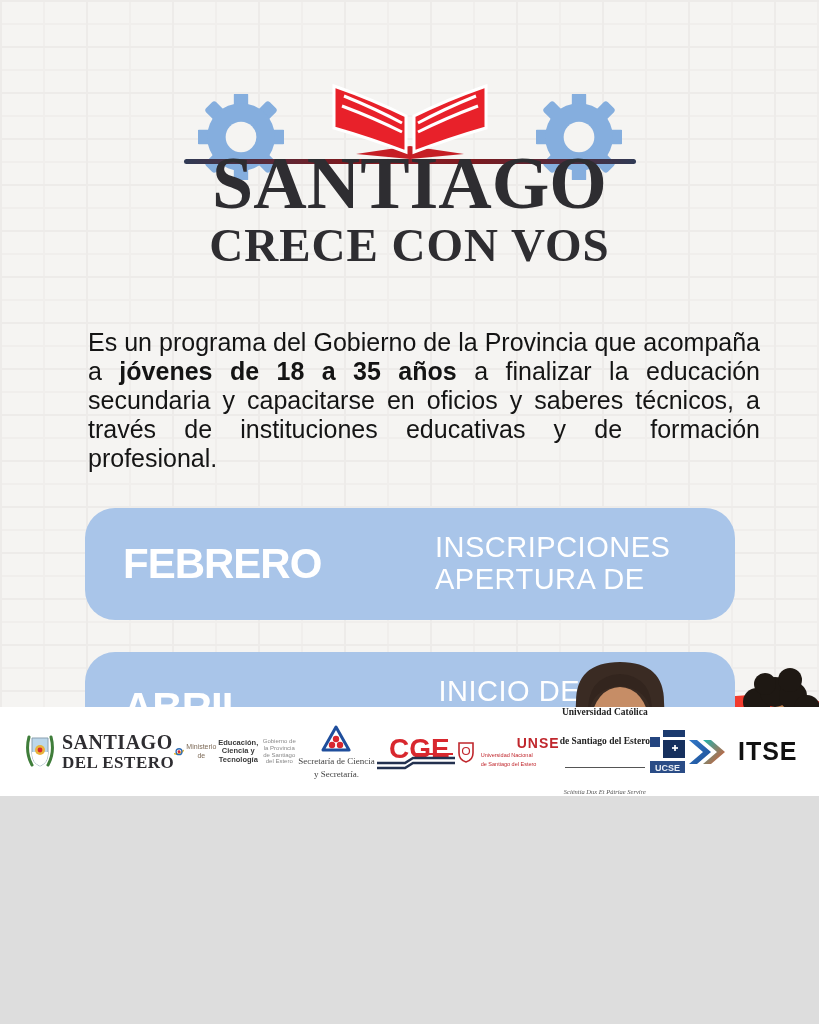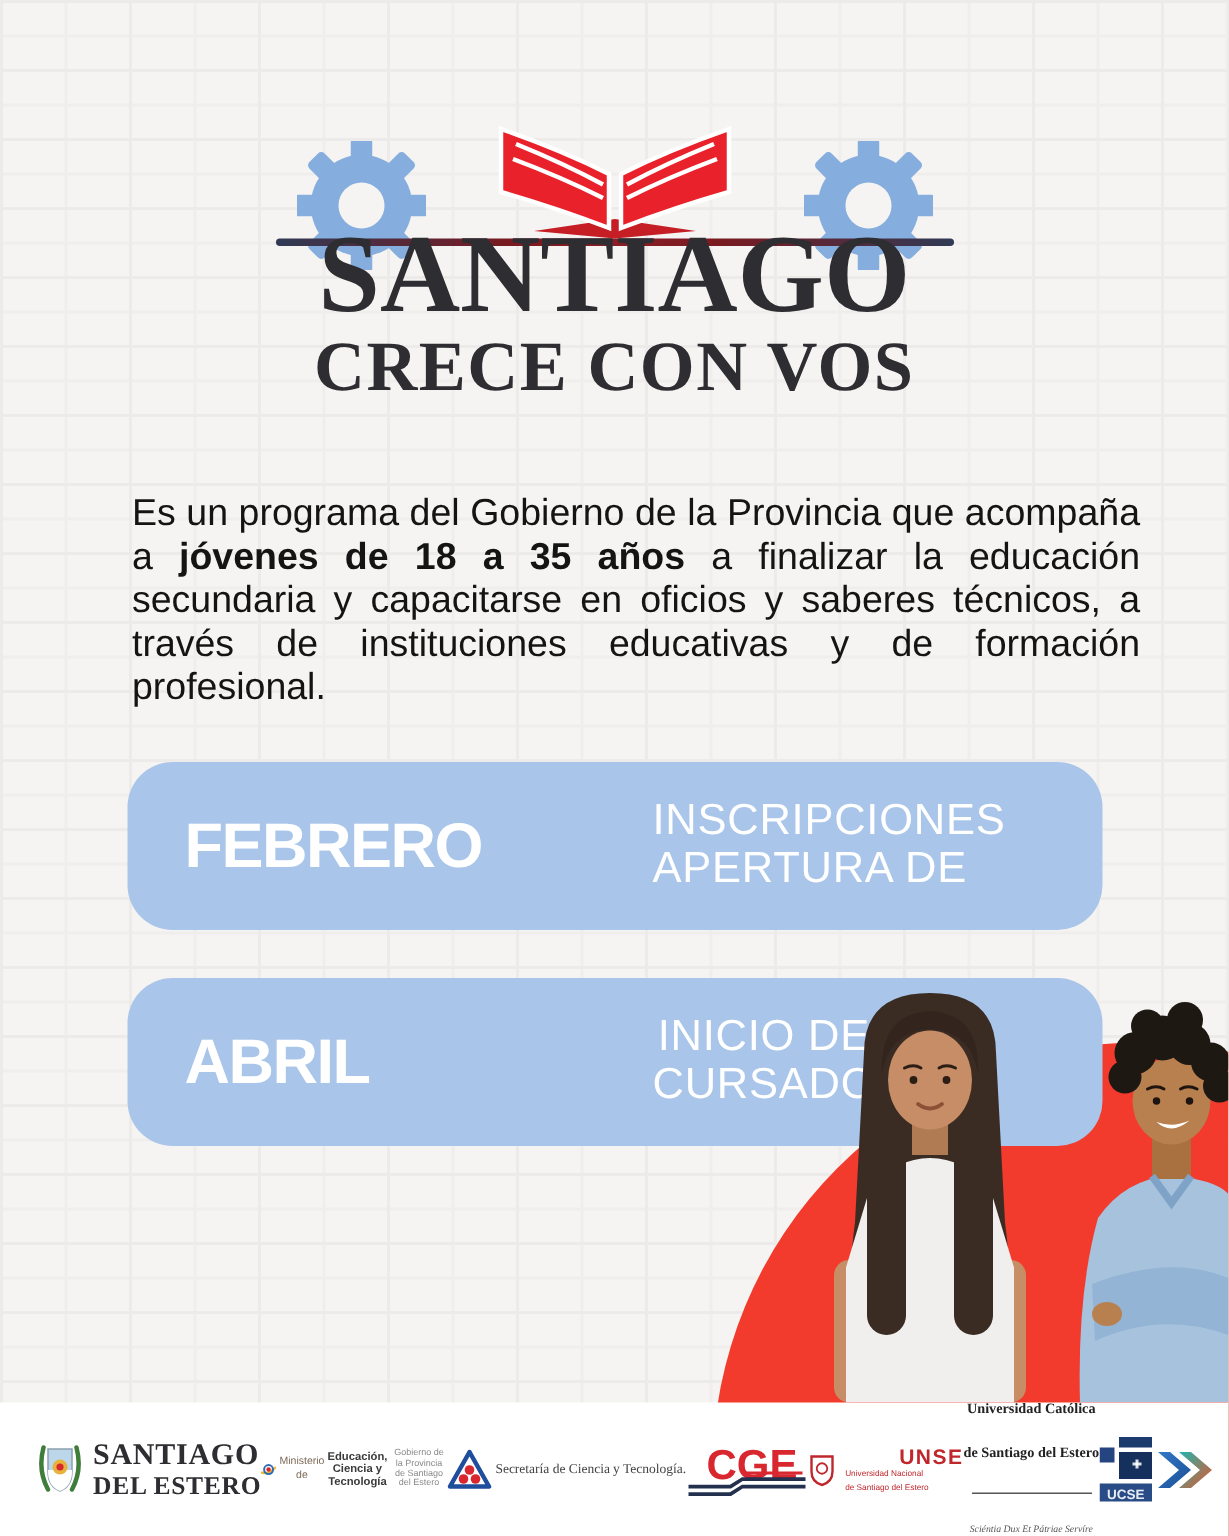--- a/index.html
+++ b/index.html
@@ -1,17 +1,17 @@
 <!DOCTYPE html>
 <html><head>
 <meta charset="utf-8">
 <style>
   html,body{margin:0;padding:0;background:#ddd;}
   .poster{
-    position:relative;width:819px;height:1024px;margin:0 auto;overflow:hidden;
+    position:relative;width:819px;height:796px;margin:0 auto;overflow:hidden;
     font-family:"Liberation Sans",sans-serif;
     background-color:#f5f4f2;
     background-image:
       linear-gradient(#edebe9 2px, transparent 2px),
       linear-gradient(90deg,#edebe9 2px, transparent 2px),
       linear-gradient(#f0eeec 2px, transparent 2px),
       linear-gradient(90deg,#f0eeec 2px, transparent 2px);
     background-size:86px 46px,86px 46px,86px 46px,86px 46px;
     background-position:0 0,0 0,43px 23px,43px 23px;
   }
@@ -54,21 +54,21 @@
   .footer{position:absolute;left:0;bottom:0;width:100%;height:89px;background:#ffffff;z-index:5;
     display:flex;align-items:center;justify-content:space-between;padding:0 24px;box-sizing:border-box;}
   .flogo{display:flex;align-items:center;gap:6px;flex:0 0 auto;}
   .sde-text{font-family:"Liberation Serif",serif;font-weight:700;color:#2e2d31;line-height:1;}
   .sde-text .l1{font-size:20px;letter-spacing:.5px;}
   .sde-text .l2{font-size:17px;letter-spacing:.5px;margin-top:2px;}
   .ministerio{gap:2px;text-align:center;width:124px;line-height:1.15;}
   .ministerio .m1{font-size:7px;color:#7d6a57;}
   .ministerio .m2{font-size:7.5px;font-weight:700;color:#3a3a3a;}
   .ministerio .m3{font-size:6px;color:#8a8a8a;}
-  .secretaria{flex-direction:row;gap:2px;text-align:center;line-height:1.2;}
+  .secretaria{flex-direction:column;gap:2px;text-align:center;line-height:1.2;}
   .secretaria .s1,.secretaria .s2{font-family:"Liberation Serif",serif;font-size:9px;color:#444;}
   .unse-text{line-height:1;color:#c0272d;}
   .unse-text .u1{font-size:14px;font-weight:800;letter-spacing:1px;margin-left:36px;}
   .unse-text .u2{font-size:5.5px;margin-top:2px;line-height:1.25;}
   .ucse{flex-direction:column;gap:18px;text-align:center;line-height:1.15;}
   .ucse .c1{font-family:"Liberation Serif",serif;font-size:9.5px;font-weight:700;color:#222;}
   .ucse .rule{width:80px;height:1px;background:#555;margin:2px auto;}
   .ucse .motto{font-family:"Liberation Serif",serif;font-style:italic;font-size:6.5px;color:#555;}
   .itse-label{font-size:25px;font-weight:900;color:#111;letter-spacing:1px;line-height:1;}
 </style>
@@ -249,21 +249,21 @@
     </div>
 
     <div class="flogo secretaria">
       <svg width="30" height="30" viewBox="0 0 30 30">
         <path d="M15,3 L28,26 L2,26 Z" stroke="#1f4e9c" stroke-width="3" fill="none" stroke-linejoin="round"></path>
         <circle cx="15" cy="15" r="3.2" fill="#d8272e"></circle>
         <circle cx="11" cy="21" r="3.2" fill="#d8272e"></circle>
         <circle cx="19" cy="21" r="3.2" fill="#d8272e"></circle>
       </svg>
       <div class="s1">Secretaría de Ciencia</div>
-      <div class="s2">y Tecnología.</div>
+      <div class="s2">y Secretaría.</div>
     </div>
 
     <div class="flogo">
       <svg width="82" height="44" viewBox="0 0 82 44">
         <text x="14" y="28" font-family="Liberation Sans, sans-serif" font-size="28" font-weight="900" fill="#d8272e">CGE</text>
         <path d="M2,33 L30,33 L38,28 L80,28" stroke="#23314f" stroke-width="2.5" fill="none"></path>
         <path d="M2,38 L30,38 L38,33 L80,33" stroke="#23314f" stroke-width="2.5" fill="none"></path>
         <path d="M40,24 L78,24" stroke="#d8272e" stroke-width="2" fill="none"></path>
       </svg>
     </div>

